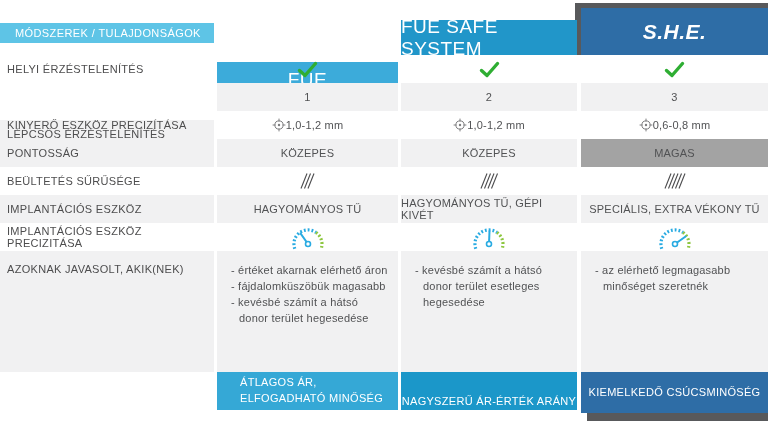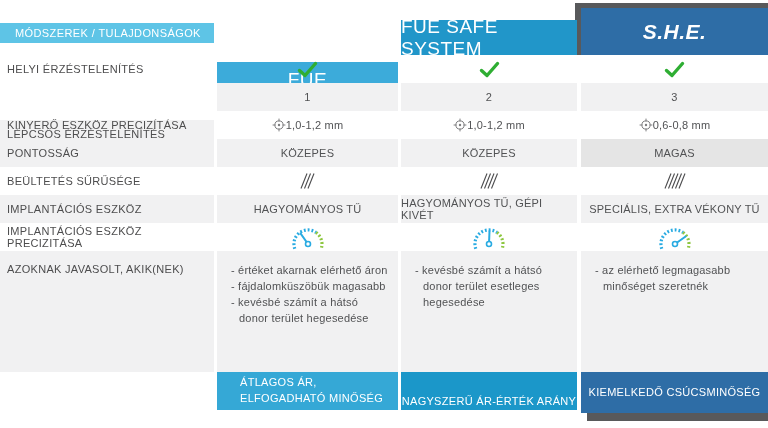--- a/index.html
+++ b/index.html
@@ -138,21 +138,21 @@
       </div>
       <div class="cell label-cell" style="position: absolute; left: 0px; width: 214px; top: 139px; height: 28px; background: rgb(241, 241, 242);">
         <div class="">PONTOSSÁG</div>
       </div>
       <div class="cell value-cell" style="position: absolute; left: 217px; width: 181px; top: 139px; height: 28px; background: rgb(241, 241, 242);">
         <div class="">KÖZEPES</div>
       </div>
       <div class="cell value-cell" style="position: absolute; left: 401px; width: 176px; top: 139px; height: 28px; background: rgb(241, 241, 242);">
         <div class="">KÖZEPES</div>
       </div>
-      <div class="cell value-cell" style="position: absolute; left: 581px; width: 187px; top: 139px; height: 28px; background: #e5e5e5;">
+      <div class="cell value-cell" style="position: absolute; left: 581px; width: 187px; top: 139px; height: 28px; background: #a3a3a3;">
         <div class="">MAGAS</div>
       </div>
       <div class="cell label-cell" style="position: absolute; left: 0px; width: 214px; top: 167px; height: 28px;">
         <div class="">BEÜLTETÉS SŰRŰSÉGE</div>
       </div>
       <div class="cell value-cell" style="position: absolute; left: 217px; width: 181px; top: 167px; height: 28px;">
         <svg width="17" height="18" viewBox="0 0 17 18">
           <line x1="2" y1="16.5" x2="8" y2="1.5" stroke="#4c4c4e" stroke-width="1.1"></line>
           <line x1="5.5" y1="16.5" x2="11.5" y2="1.5" stroke="#4c4c4e" stroke-width="1.1"></line>
           <line x1="9" y1="16.5" x2="15" y2="1.5" stroke="#4c4c4e" stroke-width="1.1"></line>

